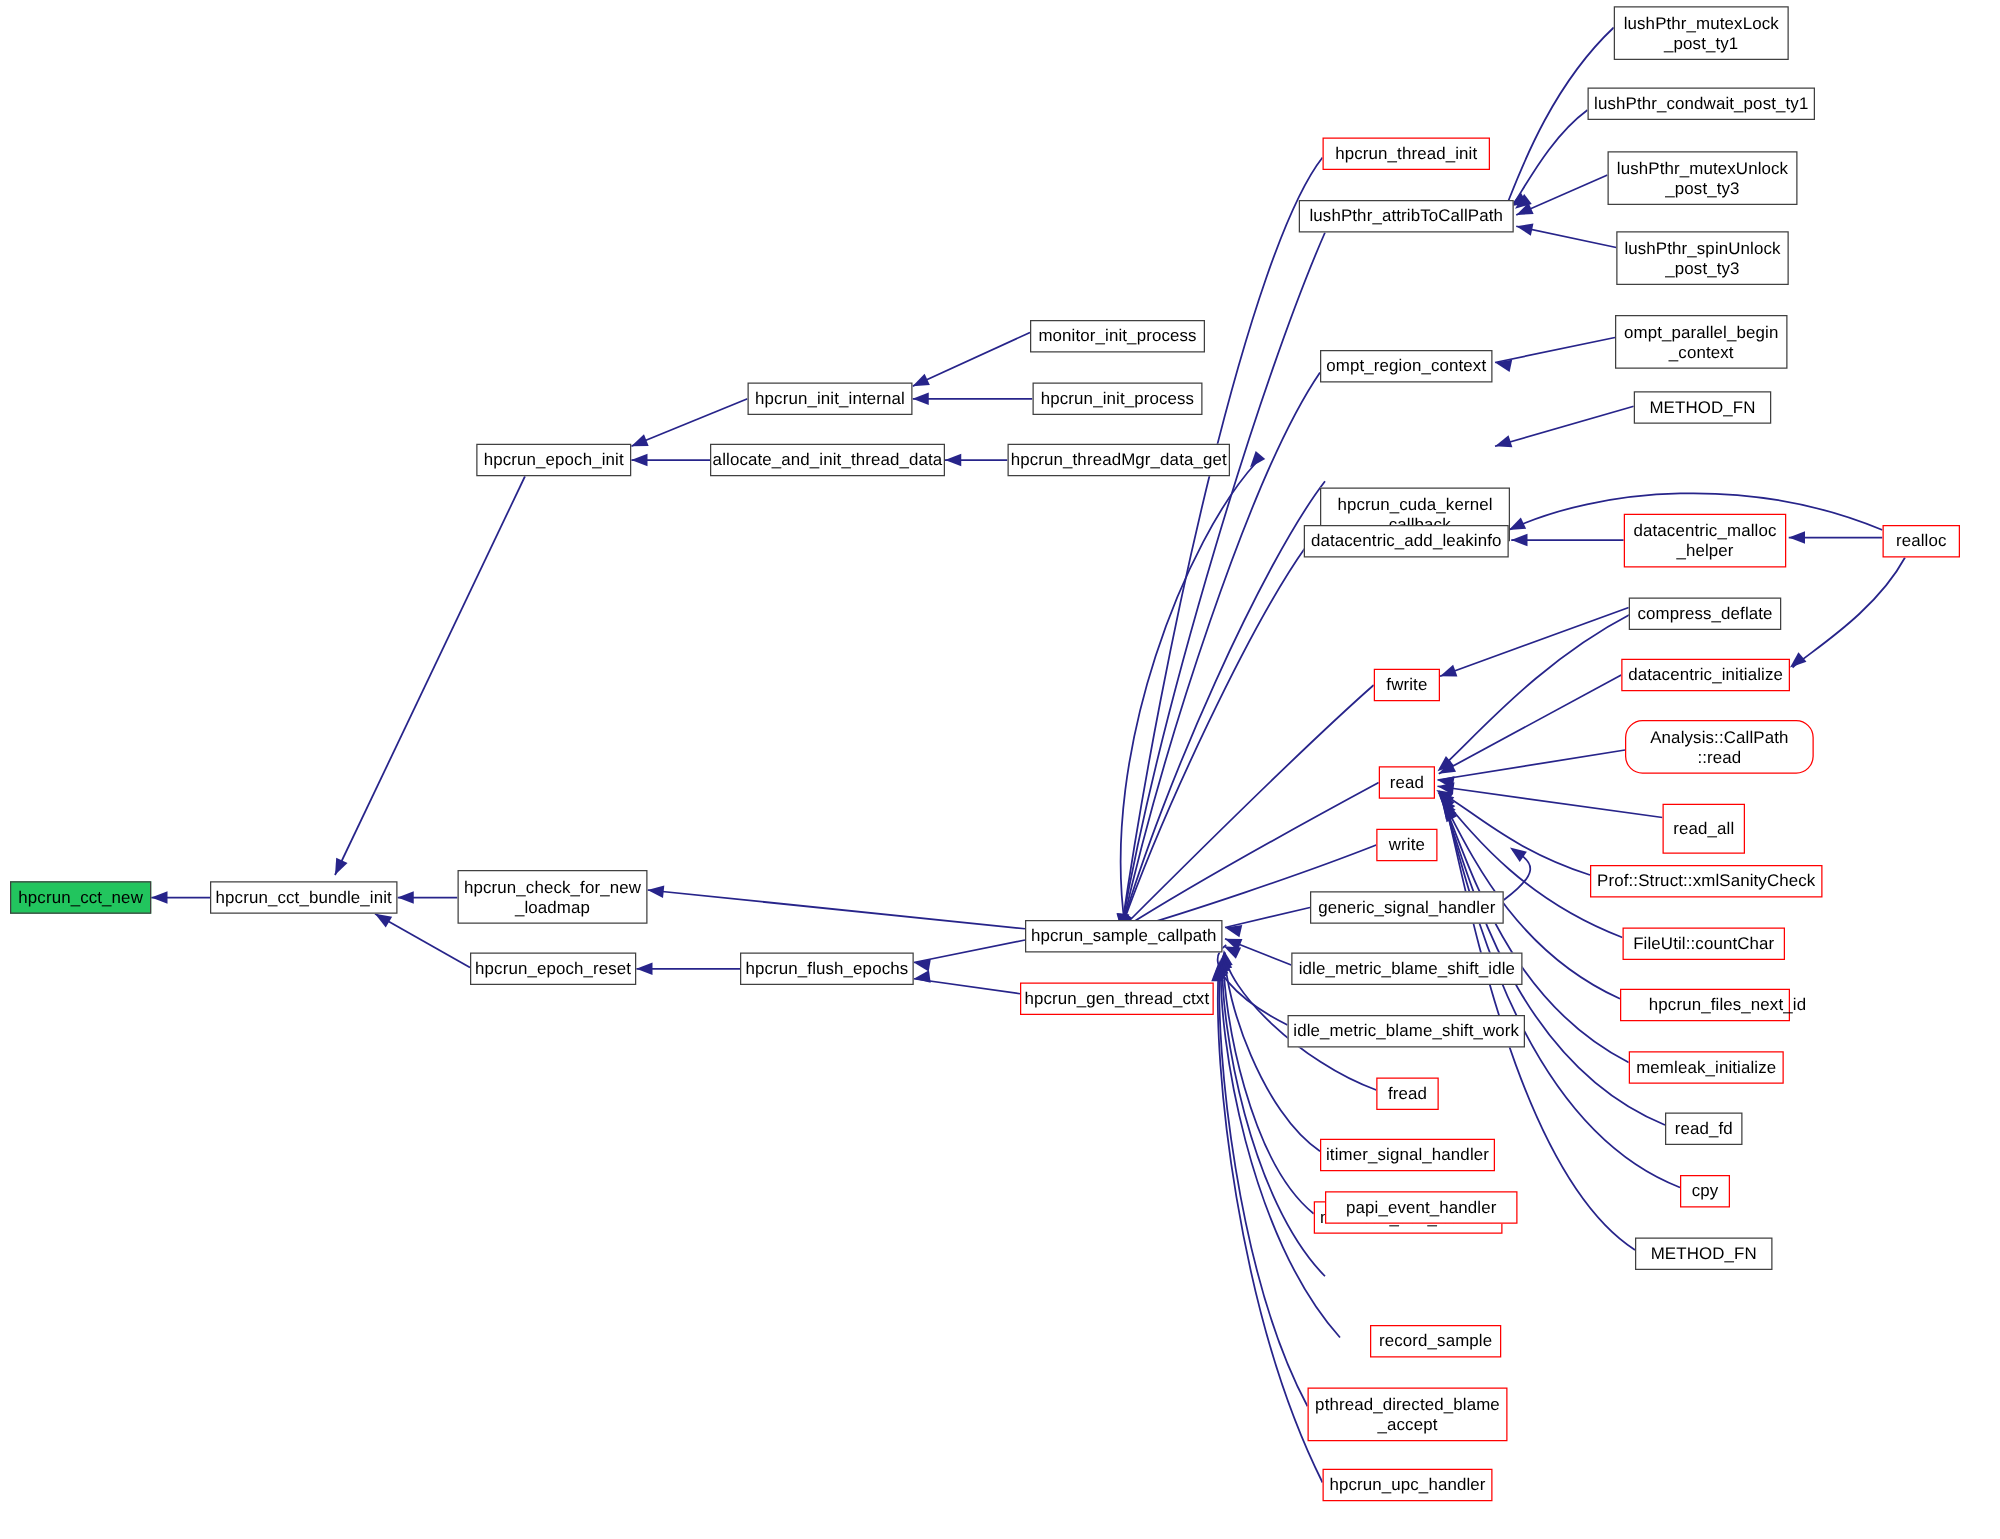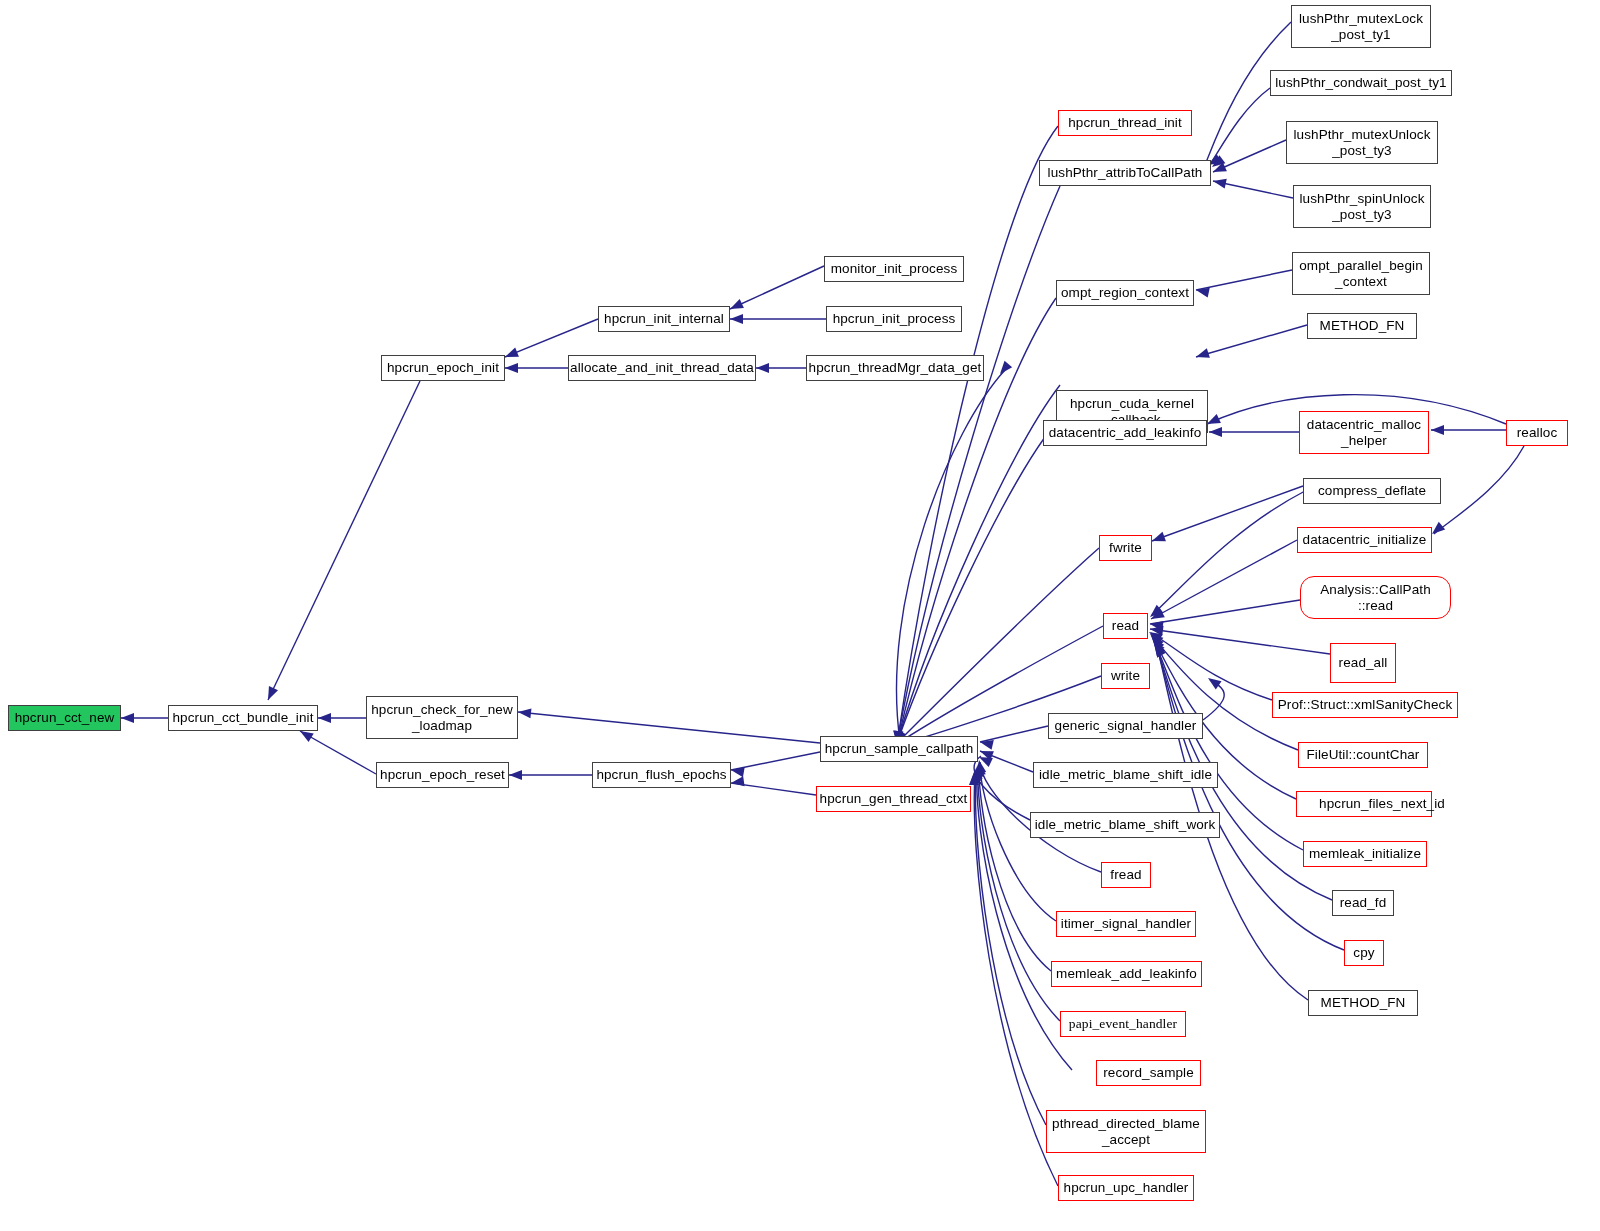--- a/index.html
+++ b/index.html
@@ -164,39 +164,39 @@
     <div class="node" style="left: 1056px; top: 280px; width: 138px; height: 26px;"><span>ompt_region_context</span></div>
     <div class="node" style="left: 1292px; top: 252px; width: 138px; height: 43px;"><span>ompt_parallel_begin
 _context</span></div>
     <div class="node" style="left: 1307px; top: 313px; width: 110px; height: 26px;"><span>METHOD_FN</span></div>
     <div class="node" style="left: 1056px; top: 342px; width: 152px; height: 43px; margin-top: 48px;"><span>hpcrun_cuda_kernel
 _callback</span></div>
     <div class="node" style="left: 1043px; top: 420px; width: 164px; height: 26px;"><span>datacentric_add_leakinfo</span></div>
     <div class="node red" style="left: 1299px; top: 411px; width: 130px; height: 43px;"><span>datacentric_malloc
 _helper</span></div>
     <div class="node red" style="left: 1506px; top: 420px; width: 62px; height: 26px;"><span>realloc</span></div>
-    <div class="node" style="left: 1303px; top: 478px; width: 138px; height: 26px;"><span>compress_deflate</span></div>
+    <div class="node" style="left: 1303px; top: 478px; width: 122px; height: 26px;"><span>compress_deflate</span></div>
     <div class="node red" style="left: 1099px; top: 535px; width: 53px; height: 26px;"><span>fwrite</span></div>
     <div class="node red" style="left: 1297px; top: 527px; width: 135px; height: 26px;"><span>datacentric_initialize</span></div>
     <div class="node red" style="left: 1300px; top: 576px; width: 151px; height: 43px; border-radius: 14px;"><span>Analysis::CallPath
 ::read</span></div>
     <div class="node red" style="left: 1103px; top: 613px; width: 45px; height: 26px;"><span>read</span></div>
     <div class="node red" style="left: 1330px; top: 643px; width: 66px; height: 40px;"><span>read_all</span></div>
     <div class="node red" style="left: 1101px; top: 663px; width: 49px; height: 26px;"><span>write</span></div>
     <div class="node red" style="left: 1272px; top: 692px; width: 186px; height: 26px;"><span>Prof::Struct::xmlSanityCheck</span></div>
     <div class="node" style="left: 1048px; top: 713px; width: 155px; height: 26px;"><span>generic_signal_handler</span></div>
     <div class="node red" style="left: 1298px; top: 742px; width: 130px; height: 26px;"><span>FileUtil::countChar</span></div>
     <div class="node" style="left: 1033px; top: 762px; width: 185px; height: 26px;"><span>idle_metric_blame_shift_idle</span></div>
     <div class="node red" style="left: 1296px; top: 791px; width: 136px; height: 26px; padding-left: 36px;"><span>hpcrun_files_next_id</span></div>
     <div class="node" style="left: 1030px; top: 812px; width: 190px; height: 26px;"><span>idle_metric_blame_shift_work</span></div>
     <div class="node red" style="left: 1303px; top: 841px; width: 124px; height: 26px;"><span>memleak_initialize</span></div>
     <div class="node red" style="left: 1101px; top: 862px; width: 50px; height: 26px;"><span>fread</span></div>
     <div class="node" style="left: 1332px; top: 890px; width: 62px; height: 26px;"><span>read_fd</span></div>
     <div class="node red" style="left: 1056px; top: 911px; width: 140px; height: 26px;"><span>itimer_signal_handler</span></div>
     <div class="node red" style="left: 1344px; top: 940px; width: 40px; height: 26px;"><span>cpy</span></div>
     <div class="node red" style="left: 1051px; top: 961px; width: 151px; height: 26px;"><span>memleak_add_leakinfo</span></div>
     <div class="node" style="left: 1308px; top: 990px; width: 110px; height: 26px;"><span>METHOD_FN</span></div>
-    <div class="node red" style="left: 1060px; top: 1011px; width: 126px; height: 26px; font-family: Liberation Serif, serif;"><span>papi_event_handler</span></div>
+    <div class="node red" style="left: 1060px; top: 953px; width: 154px; height: 26px;"><span>papi_event_handler</span></div>
     <div class="node red" style="left: 1072px; top: 1060px; width: 105px; height: 26px; margin-left: 24px;"><span>record_sample</span></div>
     <div class="node red" style="left: 1046px; top: 1110px; width: 160px; height: 43px;"><span>pthread_directed_blame
 _accept</span></div>
     <div class="node red" style="left: 1058px; top: 1175px; width: 136px; height: 26px;"><span>hpcrun_upc_handler</span></div>
   </div>
 
 </body></html>

